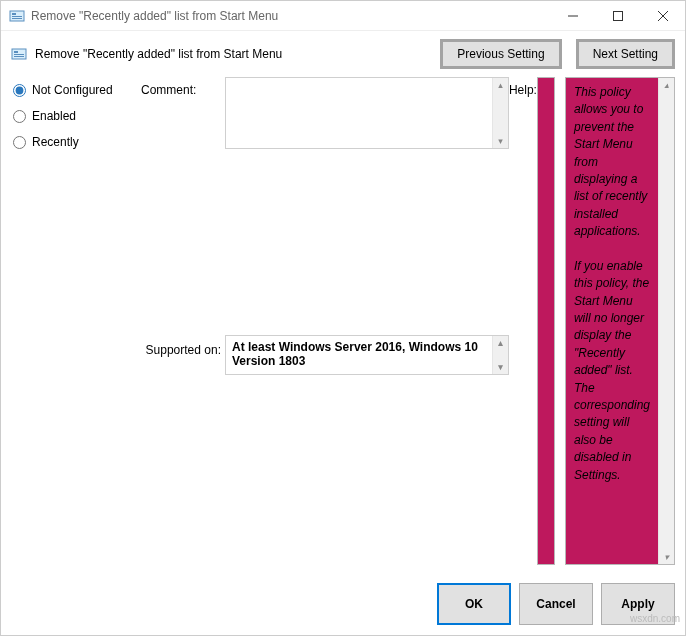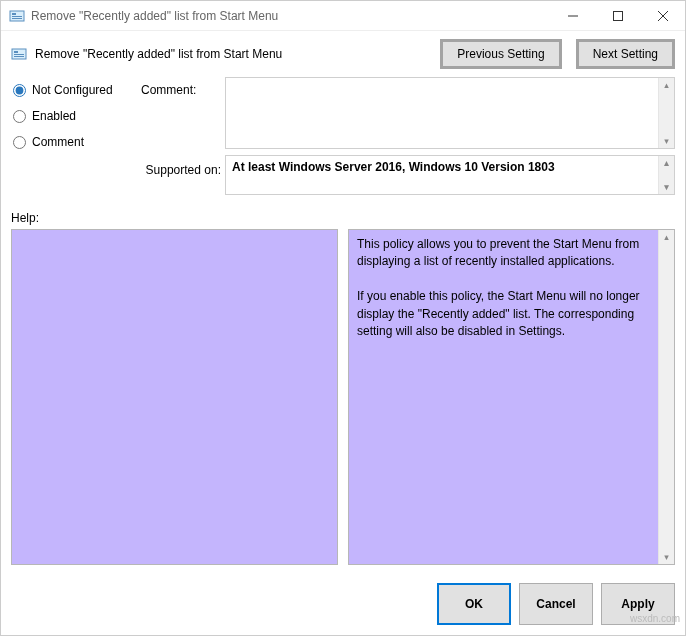--- a/index.html
+++ b/index.html
@@ -9,40 +9,40 @@
     .titlebar-icon { width: 16px; height: 16px; margin: 0 6px 0 8px; }
     .titlebar-title { flex: 1; color: #666; }
     .titlebar-btn { width: 45px; height: 30px; display: flex; align-items: center; justify-content: center; color: #555; }
     .titlebar-btn svg { width: 10px; height: 10px; }
     .header-row { display: flex; align-items: center; padding: 8px 8px 4px 10px; }
     .header-icon { width: 16px; height: 16px; margin-right: 8px; }
     .header-title { flex: 1; color: #000; }
     .nav-btn { border: 3px solid #a3a3a3; background: #e1e1e1; padding: 5px 14px; margin-left: 6px; }
     .nav-btn:first-of-type { margin-left: 0; }
     .btn-group { display: flex; gap: 8px; margin-right: 2px; }
-    .body-area { flex: 1; display: flex; flex-direction: column; padding: 4px 10px 8px 10px; }
+    .body-area { flex: 1; display: flex; flex-direction: row; padding: 4px 10px 8px 10px; }
     .top-grid { display: grid; grid-template-columns: 126px 80px 1fr; grid-template-rows: auto auto; gap: 6px 4px; margin-bottom: 10px; }
     .radios { grid-column: 1; grid-row: 1 / span 2; padding-top: 6px; }
     .radio { display: flex; align-items: center; margin-bottom: 12px; }
     .radio input { margin: 0 6px 0 2px; accent-color:#2977bd;}
     .label-cell { text-align: left; color: #000; padding-top: 6px; }
     .lbl-comment { grid-column: 2; grid-row: 1; }
     .lbl-supported { grid-column: 2; grid-row: 2; text-align:right; padding-top:8px;}
     .comment-box { grid-column: 3; grid-row: 1; }
     .supported-box { grid-column: 3; grid-row: 2; }
     .textarea-shell { position: relative; border: 1px solid #cfcfcf; background: #fff; display: flex; }
     .textarea-content { flex: 1; padding: 4px 6px; color: #000; overflow: hidden; }
     .scroll { width: 16px; background: #f0f0f0; display: flex; flex-direction: column; justify-content: space-between; align-items:center; border-left:1px solid #e5e5e5;}
     .scroll span { color:#888; font-size:9px; line-height:14px;}
     .comment-box .textarea-shell { height: 72px; }
     .supported-box .textarea-shell { height: 40px; font-weight: bold; }
     .labels-row { display: flex; margin: 6px 0 4px 0; }
     .labels-row .opt { width: 298px; }
     .panes { flex: 1; display: flex; gap: 10px; min-height: 0; }
-    .pane { flex: 1; border: 1px solid #b7b7b7; background: #c4b5fd; position: relative; display:flex;}
+    .pane { flex: 1; border: 1px solid #b7b7b7; background: #be185d; position: relative; display:flex;font-style:italic;}
     .pane-content { flex:1; padding: 6px 8px; line-height: 1.45; color: #000; }
     .footer { display: flex; justify-content: flex-end; gap: 8px; padding: 10px; border-top: none; }
     .footer button { width: 74px; height: 42px; border: 1px solid #adadad; background: #e1e1e1; font-weight: bold; }
     .footer .ok { border: 2px solid #0078d7; background:#e1e1e1;}
     .watermark { position: absolute; bottom: 12px; right: 6px; font-size: 10px; color: #bbb; }
   </style>
 </head>
 <body>
 
 <div class="window">
@@ -98,21 +98,21 @@
         <label class="radio">
           <input type="radio" name="state" checked="" style="">
           <span>Not Configured</span>
         </label>
         <label class="radio">
           <input type="radio" name="state" style="">
           <span>Enabled</span>
         </label>
         <label class="radio">
           <input type="radio" name="state" style="">
-          <span>Comment</span>
+          <span>Recently</span>
         </label>
       </div>
 
       <div class="label-cell lbl-comment">Comment:</div>
       <div class="comment-box">
         <div class="textarea-shell">
           <div class="textarea-content"></div>
           <div class="scroll">
               <span>▴</span>
               <span>▾</span>

